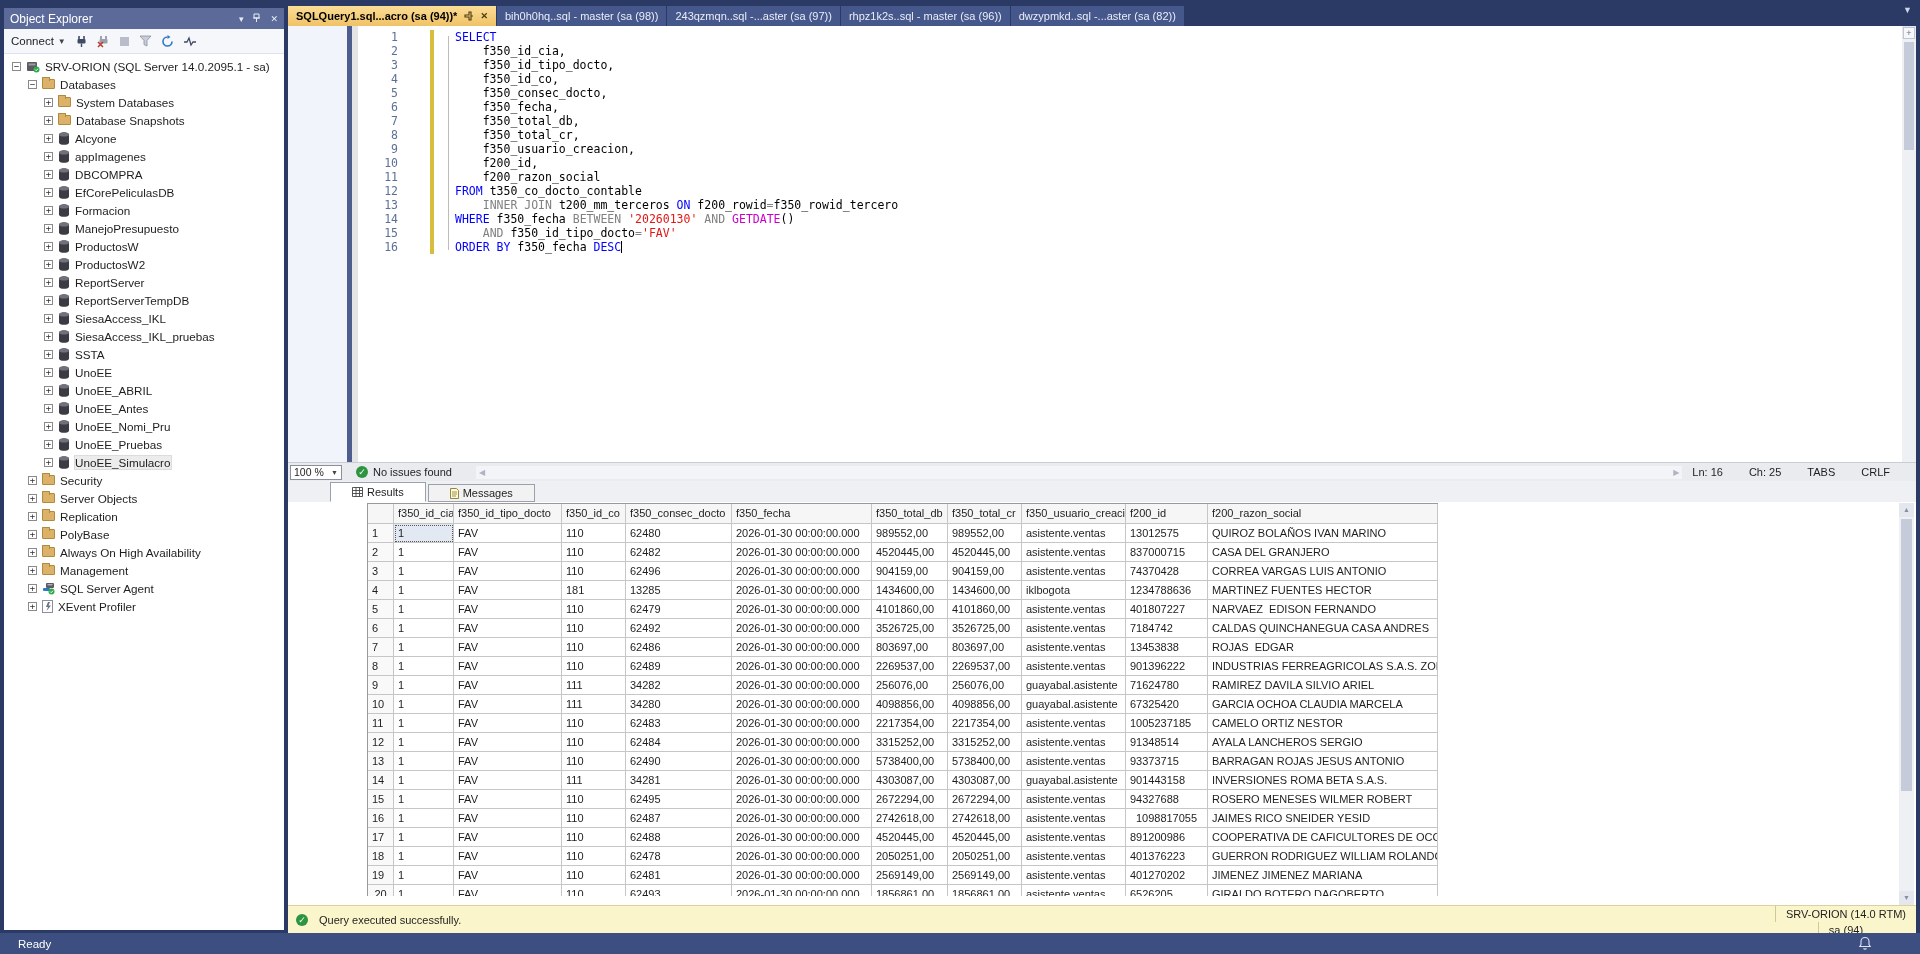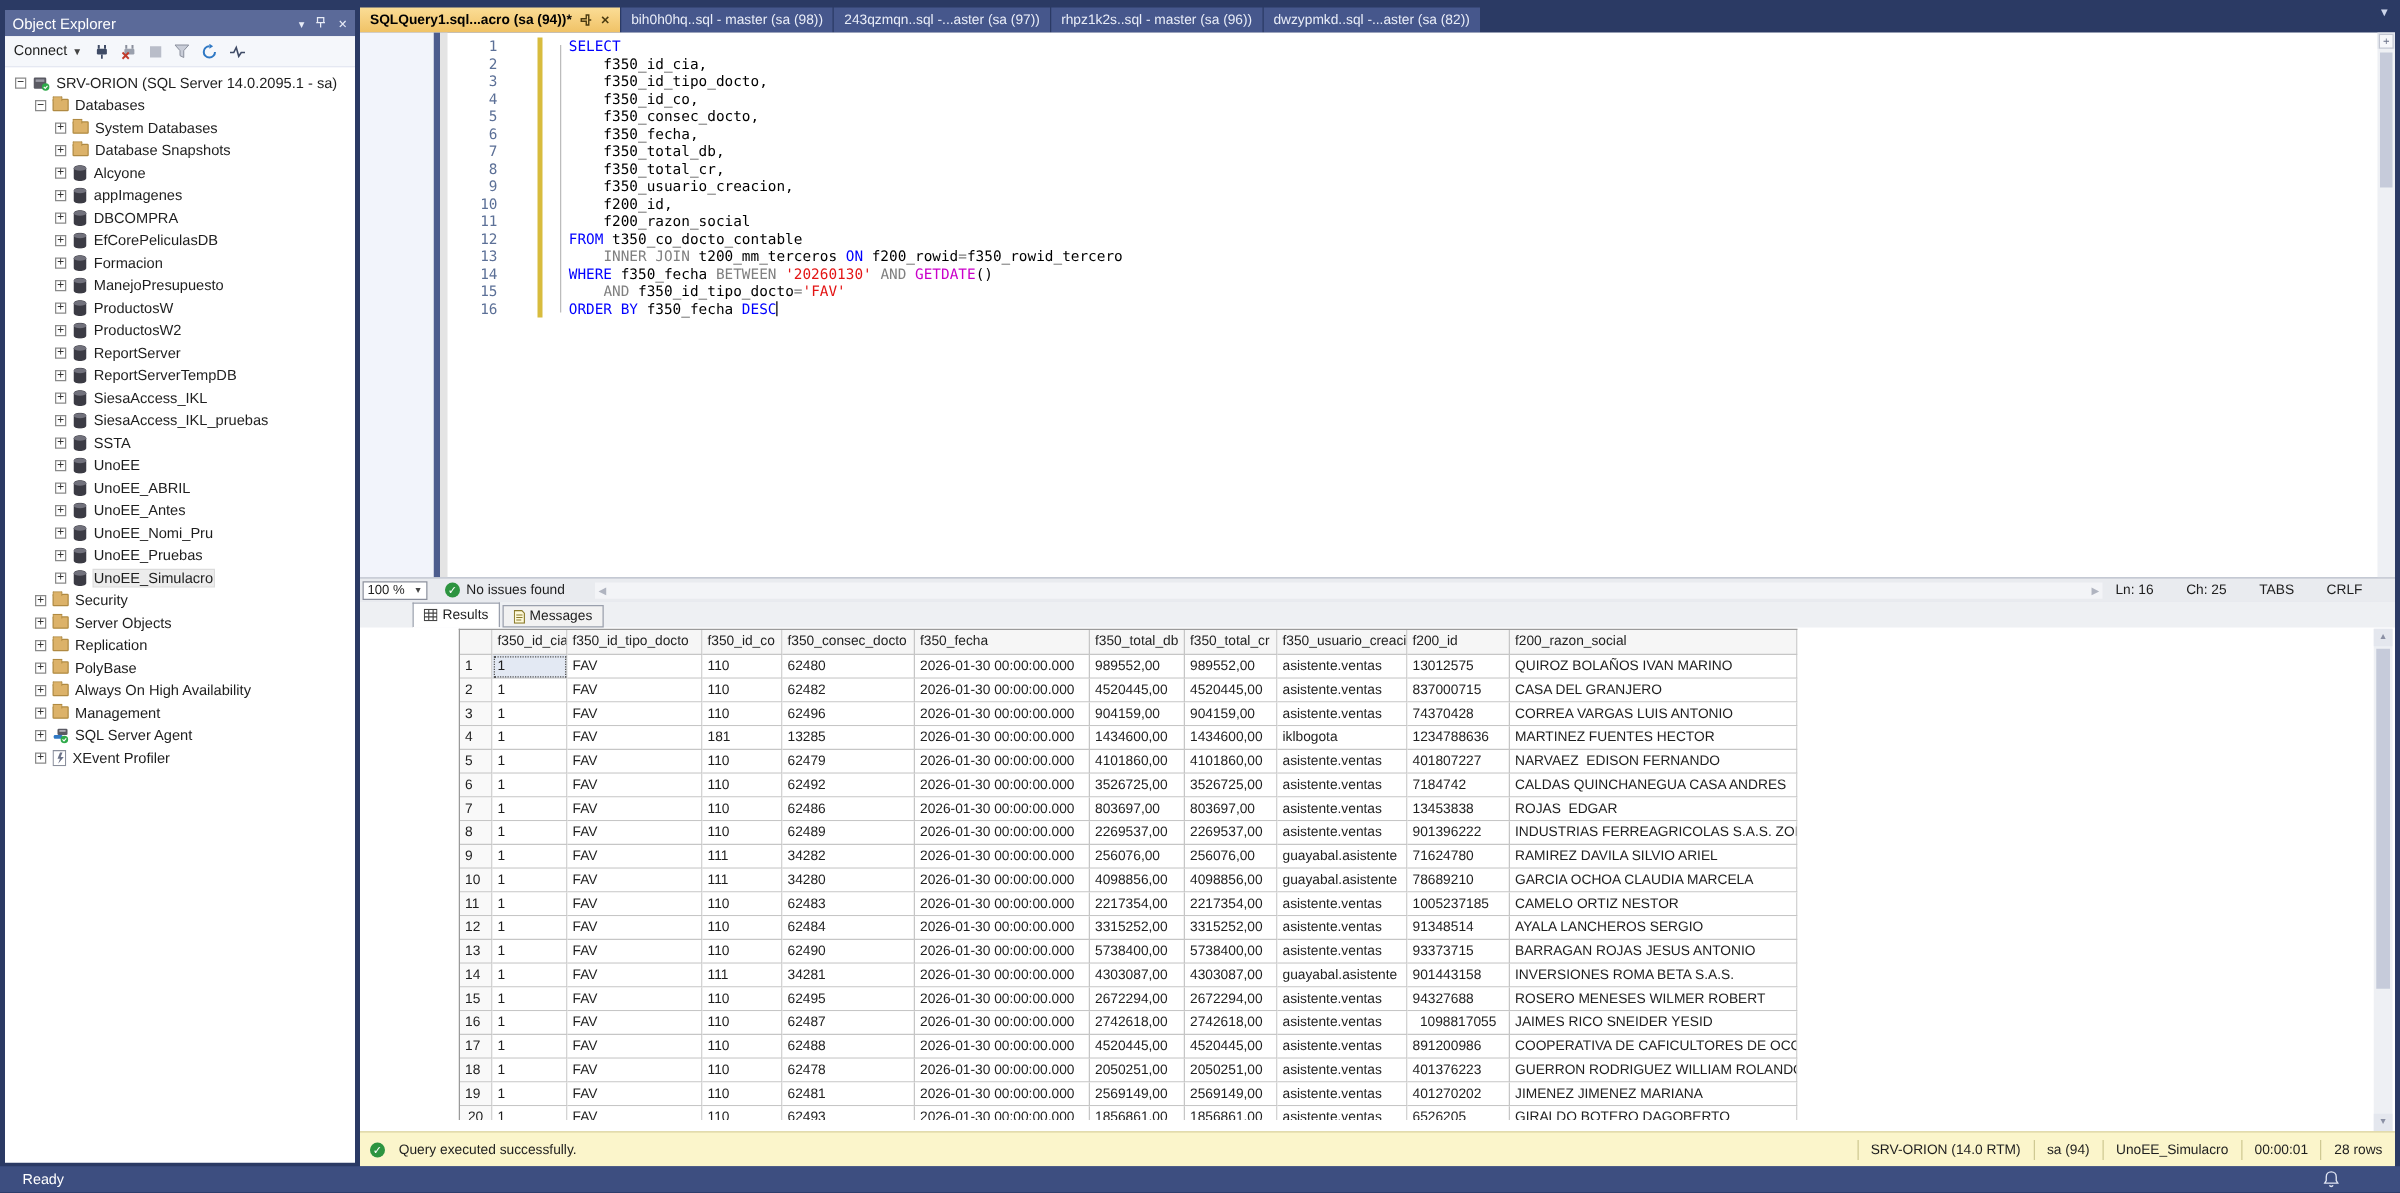--- a/index.html
+++ b/index.html
@@ -54,36 +54,36 @@
   #zoom-combo { width:52px; height:15px; background:#fff; border:1px solid #8a8f9c; margin-left:2px; display:flex; align-items:center; font-size:10.5px; padding:0 3px; cursor:pointer; }
   #zoom-combo .car { margin-left:auto; font-size:7px; color:#444; }
   .okdot { width:12px; height:12px; border-radius:50%; background:#2d9440; color:#fff; font-size:9px; line-height:12px; text-align:center; margin:0 5px 0 14px; }
   #hscroll { flex:1; height:13px; margin:0 10px 0 24px; background:#f3f4f7; position:relative; }
   #hscroll .ar { position:absolute; top:0; font-size:8px; color:#b0b4c0; line-height:13px; cursor:pointer; }
   #edbar .pos { margin-right:26px; color:#1e1e1e; }
 
   
   #results { position:absolute; left:288px; top:481px; width:1628px; height:452px; background:#fff; }
   #rtabs { height:21px; background:#eef0f3; display:flex; align-items:flex-end; padding-left:42px; gap:2px; }
-  .rtab { height:20px; display:flex; align-items:center; gap:4px; padding:0 8px; font-size:11px; border:1px solid #9aa0ad; cursor:pointer; }
+  .rtab { height:20px; display:flex; align-items:center; gap:4px; padding:0 21px; font-size:11px; border:1px solid #9aa0ad; cursor:pointer; }
   .rtab.active { background:#fff; border-bottom-color:#fff; }
   .rtab.idle { background:#f2f2f2; height:18px; }
   #grid { position:absolute; left:79px; top:22px; height:393px; overflow:hidden; border-left:1px solid #9a9a9a; border-top:1px solid #9a9a9a; }
   .grow { display:flex; }
   .gcell { border-right:1px solid #c6c6c6; border-bottom:1px solid #c6c6c6; font-size:11px; line-height:18px; height:19px; padding:0 4px; white-space:pre; overflow:hidden; background:#fff; }
   .ghead .gcell { background:#f6f6f6; height:20px; line-height:19px; }
   .gnum { background:#f9f9f9; }
   .gcell.selcell { background:#e3e9f3; outline:1px dotted #555; outline-offset:-2px; }
   #grid-scroll { position:absolute; left:1611px; top:22px; width:15px; height:402px; background:#eef0f4; }
   #grid-scroll .btn { height:14px; text-align:center; font-size:7px; color:#8a90a4; line-height:14px; background:#e4e7ee; cursor:pointer; }
   #grid-thumb { position:absolute; left:2px; top:16px; width:11px; height:272px; background:#c6cbda; cursor:pointer; }
   #grid-scroll .dn { position:absolute; bottom:0; width:100%; }
   #querybar { position:absolute; left:0; top:424px; width:1628px; height:28px; background:#fbf5cb; border-top:1px solid #d9d2a0; display:flex; align-items:center; font-size:11px; }
   #querybar .msg { margin-left:6px; }
-  #querybar .right { margin-left:auto; display:flex; align-items:center; height:100%; }
+  #querybar .right { margin-left:auto; display:flex; align-items:center; height:100%;flex-direction:column; }
   #querybar .right span.itm { padding:0 10px; border-left:1px solid #cfc993; line-height:16px; }
 
   
   #statusbar { position:absolute; left:0; bottom:0; width:1920px; height:21px; background:#3d4e80; color:#fff; font-size:11.5px; display:flex; align-items:center; }
   #statusbar .rdy { margin-left:18px; }
   #bell { position:absolute; right:48px; top:3px; cursor:pointer; }
 </style>
 </head>
 <body>
 
@@ -658,21 +658,21 @@
         <div class="grow">
           <div class="gcell gnum" style="width: 26px;">10</div>
           <div class="gcell" style="width: 60px;">1</div>
           <div class="gcell" style="width: 108px;">FAV</div>
           <div class="gcell" style="width: 64px;">111</div>
           <div class="gcell" style="width: 106px;">34280</div>
           <div class="gcell" style="width: 140px;">2026-01-30 00:00:00.000</div>
           <div class="gcell" style="width: 76px;">4098856,00</div>
           <div class="gcell" style="width: 74px;">4098856,00</div>
           <div class="gcell" style="width: 104px;">guayabal.asistente</div>
-          <div class="gcell" style="width: 82px;">78689210</div>
+          <div class="gcell" style="width: 82px;">67325420</div>
           <div class="gcell" style="width: 230px;">GARCIA OCHOA CLAUDIA MARCELA</div>
         </div>
         <div class="grow">
           <div class="gcell gnum" style="width: 26px;">11</div>
           <div class="gcell" style="width: 60px;">1</div>
           <div class="gcell" style="width: 108px;">FAV</div>
           <div class="gcell" style="width: 64px;">110</div>
           <div class="gcell" style="width: 106px;">62483</div>
           <div class="gcell" style="width: 140px;">2026-01-30 00:00:00.000</div>
           <div class="gcell" style="width: 76px;">2217354,00</div>

